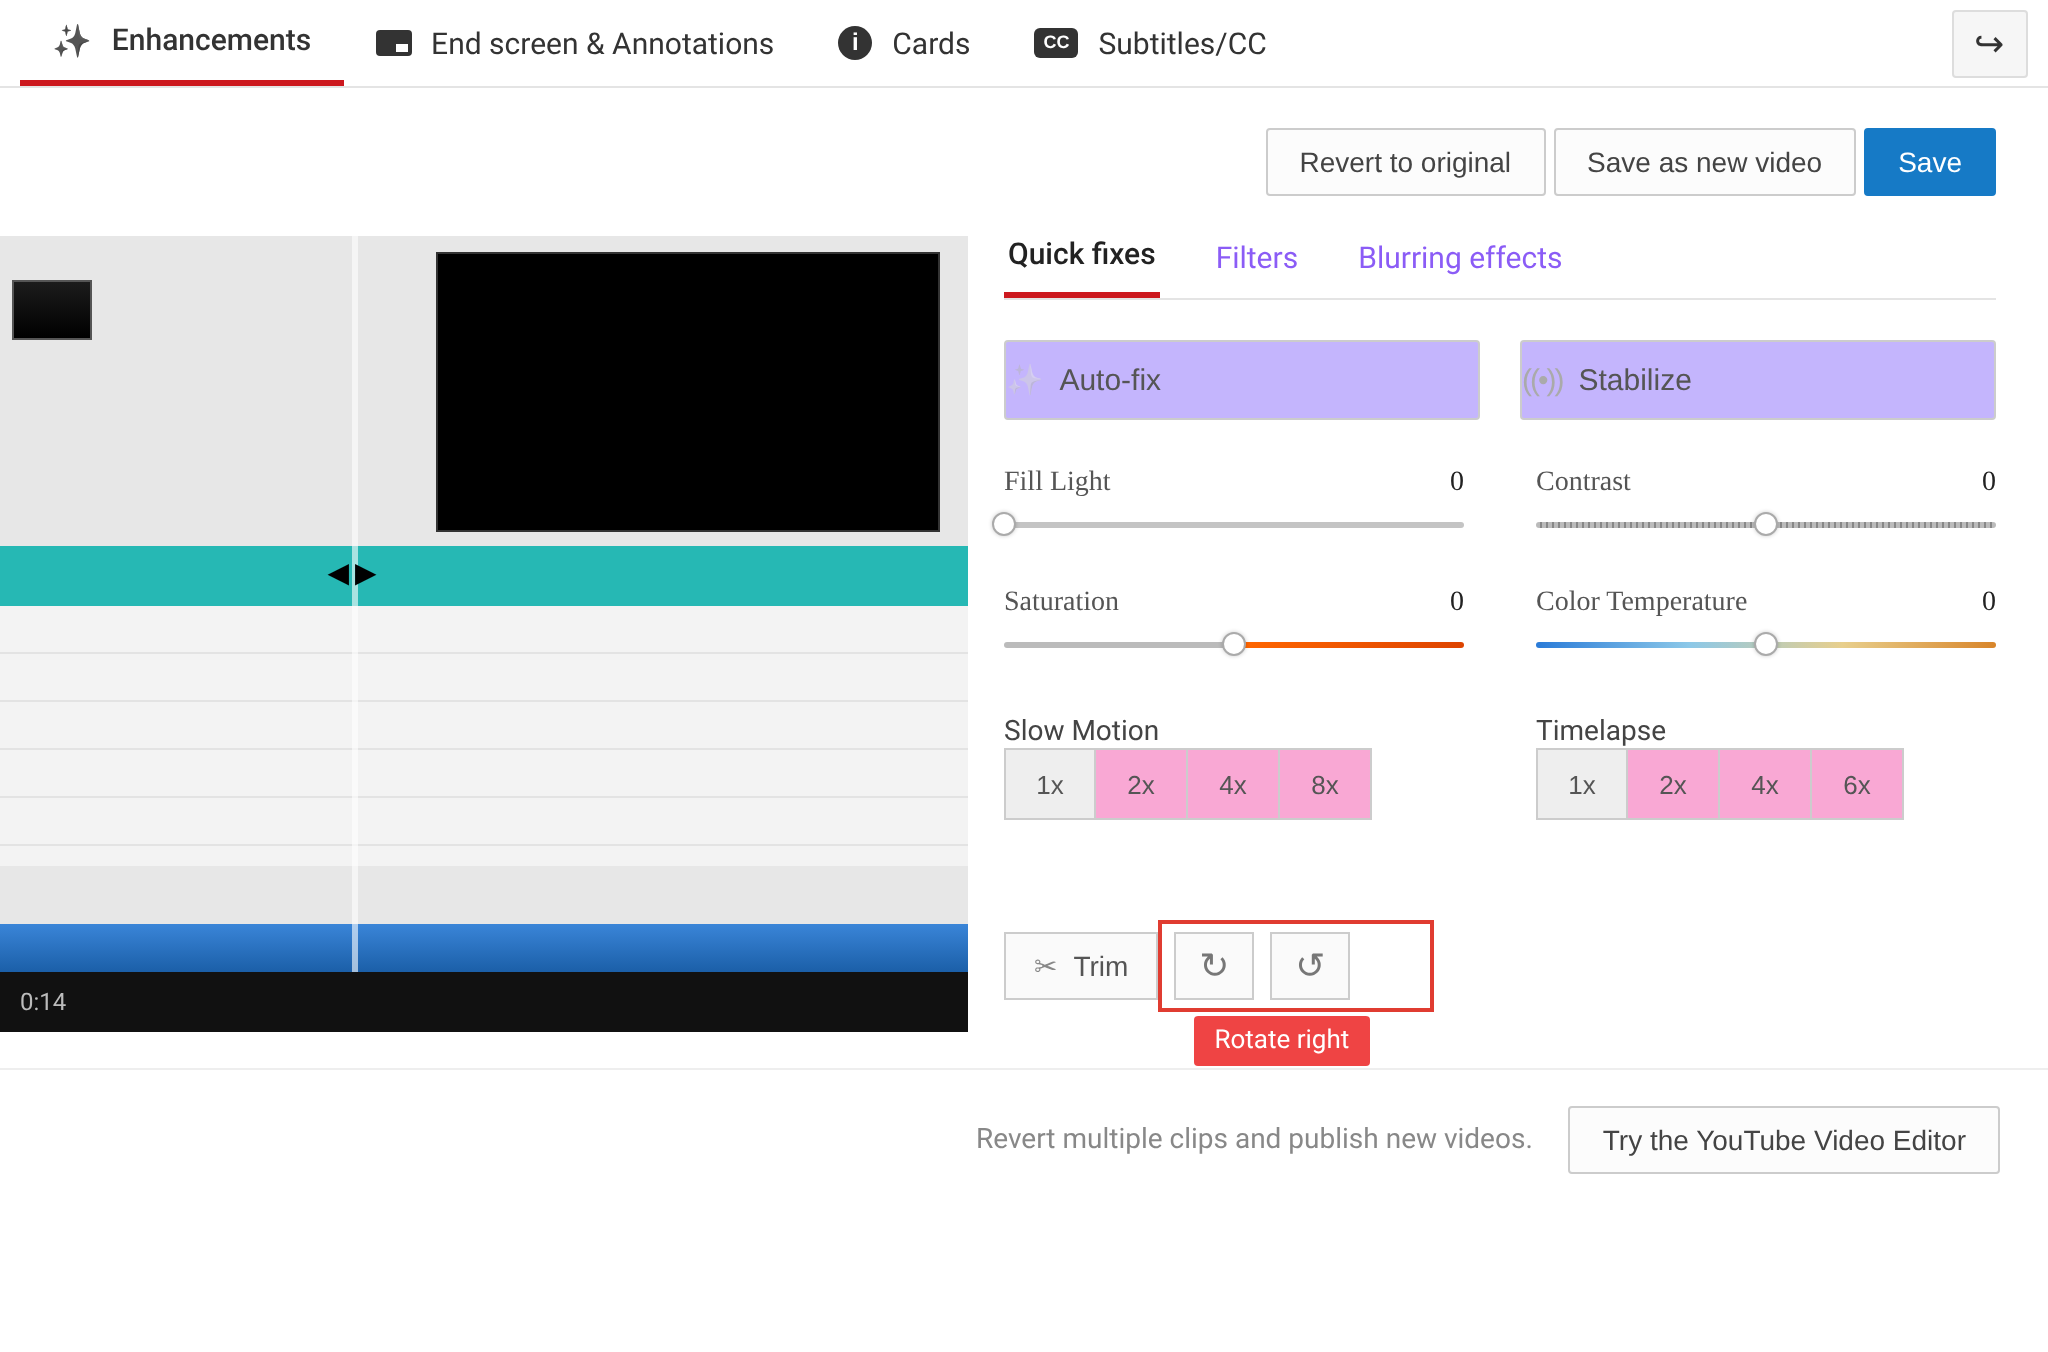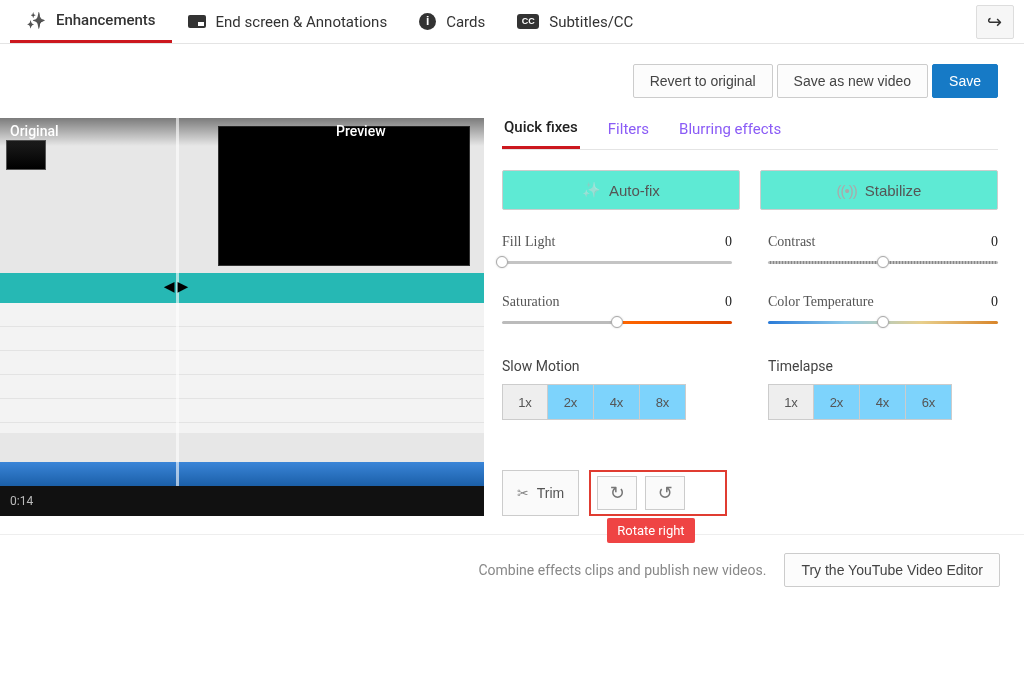--- a/index.html
+++ b/index.html
@@ -53,44 +53,44 @@
   .vid .row { height:24px; border-bottom:1px solid #e3e3e3; }
   .vid .taskbar { position:absolute; bottom:0; left:0; right:0; height:24px; background: linear-gradient(#3a85d8,#1b5fa8); }
 
   
   .panel { flex:1; padding-right:26px; }
   .subtabs { display:flex; gap:26px; border-bottom:1px solid #e4e4e4; margin-bottom:20px;align-items:center; }
   .subtab { padding: 0 2px 10px; font-size:15px; color:#8b5cf6; cursor:pointer; }
   .subtab.active { color:#222; font-weight:500; border-bottom:3px solid #cc181e; }
 
   .two-btns { display:flex; gap:20px; margin-bottom:24px; }
-  .bigbtn { flex:1; height:40px; border:1px solid #ccc; background:#5eead4; border-radius:2px; display:flex; align-items:center; justify-content:center; gap:8px; font-size:15px; color:#555; cursor:pointer; }
+  .bigbtn { flex:1; height:40px; border:1px solid #ccc; background:#c4b5fd; border-radius:2px; display:flex; align-items:center; gap:8px; font-size:15px; color:#555; cursor:pointer; }
   .bigbtn .ic-wand2::before { content:"✨"; filter: grayscale(1) opacity(.5); }
   .bigbtn .ic-stab::before  { content:"((•))"; letter-spacing:-1px; color:#aaa; }
 
   .sliders-grid { display:grid; grid-template-columns:1fr 1fr; column-gap:36px; row-gap:26px; margin-bottom:30px; }
   .slider-block { }
   .slider-head { display:flex; justify-content:space-between; font-size:14px; color:#555; margin-bottom:6px;font-family:Liberation Serif, serif; }
   .slider-head .val { color:#222; }
   .track { position:relative; height:12px; }
   .track .bar { position:absolute; top:5px; left:0; right:0; height:3px; border-radius:2px; }
   .track .thumb { position:absolute; top:0; width:12px; height:12px; border-radius:50%; background:#fff; border:1px solid #aaa; box-shadow:0 0 2px #0003; transform:translateX(-50%); cursor:grab; }
   .bar-filllight { background:#c4c4c4; }
   .bar-contrast  { background: repeating-linear-gradient(90deg,#bbb 0 2px,#888 2px 3px); }
   .bar-sat       { background: linear-gradient(90deg,#bbb 0%, #bbb 48%, #f60 52%, #d40 100%); }
   .bar-temp      { background: linear-gradient(90deg,#2a7bd8,#8cc8e8,#e8cf8c,#d8852a); }
 
   .speed-grid { display:grid; grid-template-columns:1fr 1fr; column-gap:36px; margin-bottom:50px; }
-  .speed-block h4 { font-size:14px; font-weight:400; color:#444; margin-bottom:10px; }
+  .speed-block h4 { font-size:14px; font-weight:400; color:#444; margin-bottom:0; }
   .seg { display:flex; }
-  .seg button { width:46px; height:36px; border:1px solid #ccc; background:#7dd3fc; font-size:13px; color:#555; cursor:pointer; }
+  .seg button { width:46px; height:36px; border:1px solid #ccc; background:#f9a8d4; font-size:13px; color:#555; cursor:pointer; }
   .seg button + button { border-left:none; }
   .seg button.sel { background:#eee; }
 
-  .bottom-tools { display:flex; gap:10px; position:relative; }
+  .bottom-tools { display:flex; align-items:center; position:relative; }
   .trimbtn { display:flex; align-items:center; gap:8px; padding:8px 14px; border:1px solid #ccc; background:#fafafa; font-size:14px; color:#555; cursor:pointer; }
   .trimbtn .ic-scissors::before { content:"✂"; color:#888; }
   .rotbox { border:2px solid #e03c31; padding:4px 40px 4px 6px; display:flex; gap:8px; position:relative; }
   .rotbtn { width:40px; height:34px; border:1px solid #ccc; background:#fafafa; font-size:18px; color:#777; cursor:pointer; display:flex; align-items:center; justify-content:center; }
   .tooltip { position:absolute; left:16px; top:46px; background:#ef4444; color:#fff; font-size:13px; padding:5px 10px; border-radius:2px; white-space:nowrap; }
 
   
   .footer { display:flex; align-items:center; justify-content:flex-end; gap:18px; padding:18px 24px 0; border-top:1px solid #eee; margin-top:18px; }
   .footer .msg { color:#888; font-size:14px; }
 </style>
@@ -135,24 +135,20 @@
         <div class="blacktop"></div>
         <div class="greenbar"></div>
         <div class="tracks">
           <div class="row"></div>
             <div class="row"></div>
             <div class="row"></div>
             <div class="row"></div>
             <div class="row"></div>
         </div>
         <div class="taskbar"></div>
-      </div>
-      <div class="labels">
-        <span class="orig">Original</span>
-        <span class="prev">Preview</span>
       </div>
       <div class="divider-line"></div>
       <div class="divider-handles">
           <span>◀</span>
           <span>▶</span>
         </div>
     </div>
     <div class="scrubber">
       <span>0:14</span>
     </div>
@@ -252,15 +248,15 @@
         <button class="rotbtn">
           <span>↺</span>
         </button>
         <div class="tooltip">Rotate right</div>
       </div>
     </div>
   </div>
 </div>
 
 <div class="footer">
-  <span class="msg">Combine effects clips and publish new videos.</span>
+  <span class="msg">Revert multiple clips and publish new videos.</span>
   <button class="btn">Try the YouTube Video Editor</button>
 </div>
 
 </body></html>

